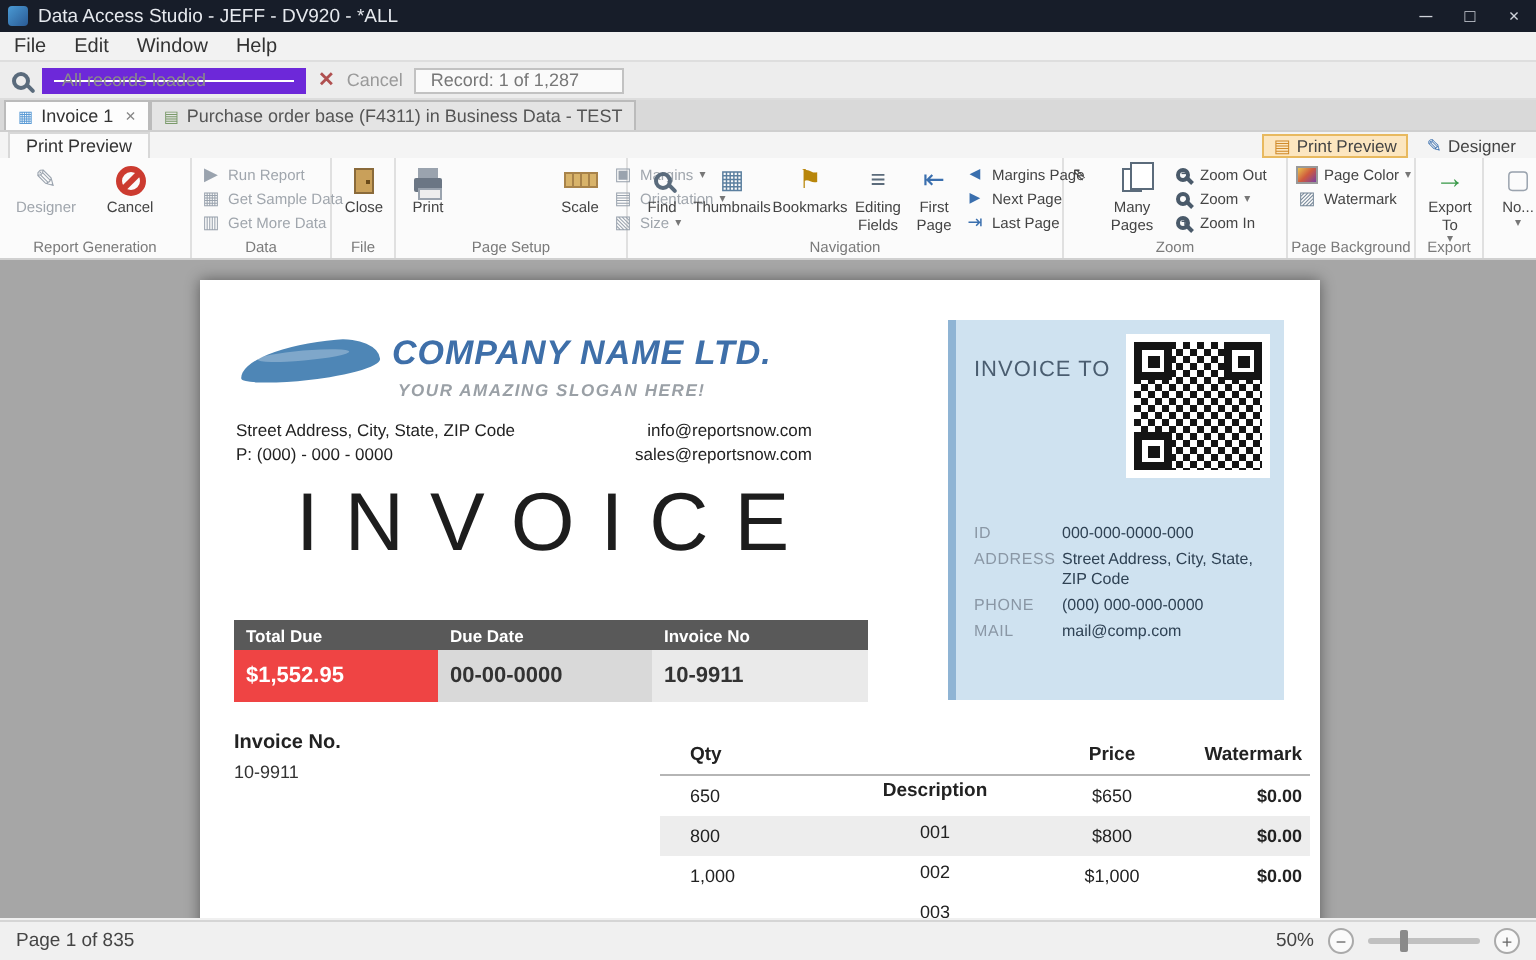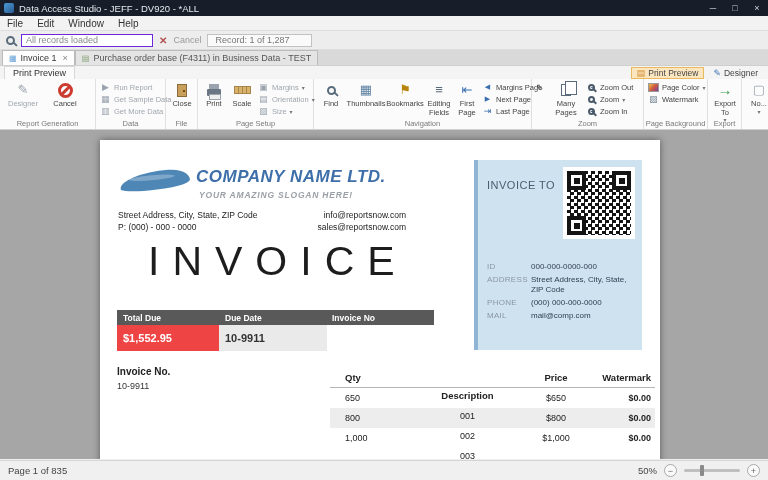--- a/index.html
+++ b/index.html
@@ -13,21 +13,21 @@
   .winbtn{width:22px;display:flex;align-items:center;justify-content:center;color:#cfd3da;font-size:9px;}
 
   
   .menubar{position:absolute;top:16px;left:0;right:0;height:15px;background:#f2f2f2;border-bottom:1px solid #dedede;display:flex;align-items:center;font-size:10px;color:#333;}
   .menuitem{padding:0 7px;}
 
   
   .searchbar{position:absolute;top:31px;left:0;right:0;height:19px;background:#ededed;border-bottom:1px solid #ddd;display:flex;align-items:center;padding:0 6px;gap:6px;}
   .magic{width:9px;height:9px;border:2px solid #5a6b7c;border-radius:50%;position:relative;display:inline-block;flex:0 0 auto;}
   .magic::after{content:'';position:absolute;width:6px;height:2px;background:#5a6b7c;right:-5px;bottom:-2px;transform:rotate(45deg);border-radius:1px;}
-  .searchinput{width:132px;height:13px;background:#fff;border:1px solid #6d28d9;font-size:9px;color:#8a8a8a;padding:0 4px;display:flex;align-items:center;}
+  .searchinput{width:132px;height:13px;background:#fff;border:6px solid #6d28d9;font-size:9px;color:#8a8a8a;padding:0 4px;display:flex;align-items:center;}
   .xglyph{color:#b05050;font-weight:bold;font-size:10px;}
   .cancel-label{color:#9a9a9a;font-size:9px;}
   .recordbox{border:1px solid #c2c2c2;background:#fafafa;font-size:9px;color:#777;height:13px;padding:0 7px;display:flex;align-items:center;min-width:105px;}
 
   
   .tabrow{position:absolute;top:50px;left:0;right:0;height:16px;background:#d9d9d9;border-bottom:1px solid #cfcfcf;display:flex;align-items:flex-end;padding-left:2px;}
   .tab{height:15px;display:flex;align-items:center;font-size:9px;padding:0 6px;gap:4px;border:1px solid #bbb;border-bottom:none;white-space:nowrap;}
   .tab.active{background:#fdfdfd;color:#333;}
   .tab.inactive{background:#e4e4e4;color:#555;}
   .tabicon{font-size:8px;color:#5b9bd5;}
@@ -220,21 +220,21 @@
     <div class="grplabel">File</div>
   </div>
 
   <div class="grp" style="width:116px;">
     <div class="bigbtn" style="width:28px;">
       <span class="icbox">
           <span class="printeric"></span>
         </span>
       <span>Print</span>
     </div>
-    <div class="bigbtn" style="width:28px;">
+    <div class="bigbtn" style="width:28px;margin-left:48px;">
       <span class="icbox">
           <span class="ruleric"></span>
         </span>
       <span>Scale</span>
     </div>
     <div class="stack">
       <div class="smallbtn dis">
         <span class="sic" style="color:#9aa3ae;">▣</span>
         <span>Margins</span>
         <span class="caret">▾</span>
@@ -384,20 +384,21 @@
     <div class="invtitle">INVOICE</div>
 
     <div class="sumtable">
       <div class="sumhead">
         <div class="c1">Total Due</div>
         <div class="c2">Due Date</div>
         <div class="c3">Invoice No</div>
       </div>
       <div class="sumvals">
         <div class="c1 v1">$1,552.95</div>
+        <div class="c2 v2">00-00-0000</div>
         <div class="c3 v3">10-9911</div>
       </div>
     </div>
 
     <div class="invto">
       <div class="invto-title">INVOICE TO</div>
       <div class="qr">
         <div class="qrgrid"></div>
         <span class="qrf tl"></span>
         <span class="qrf tr"></span>

